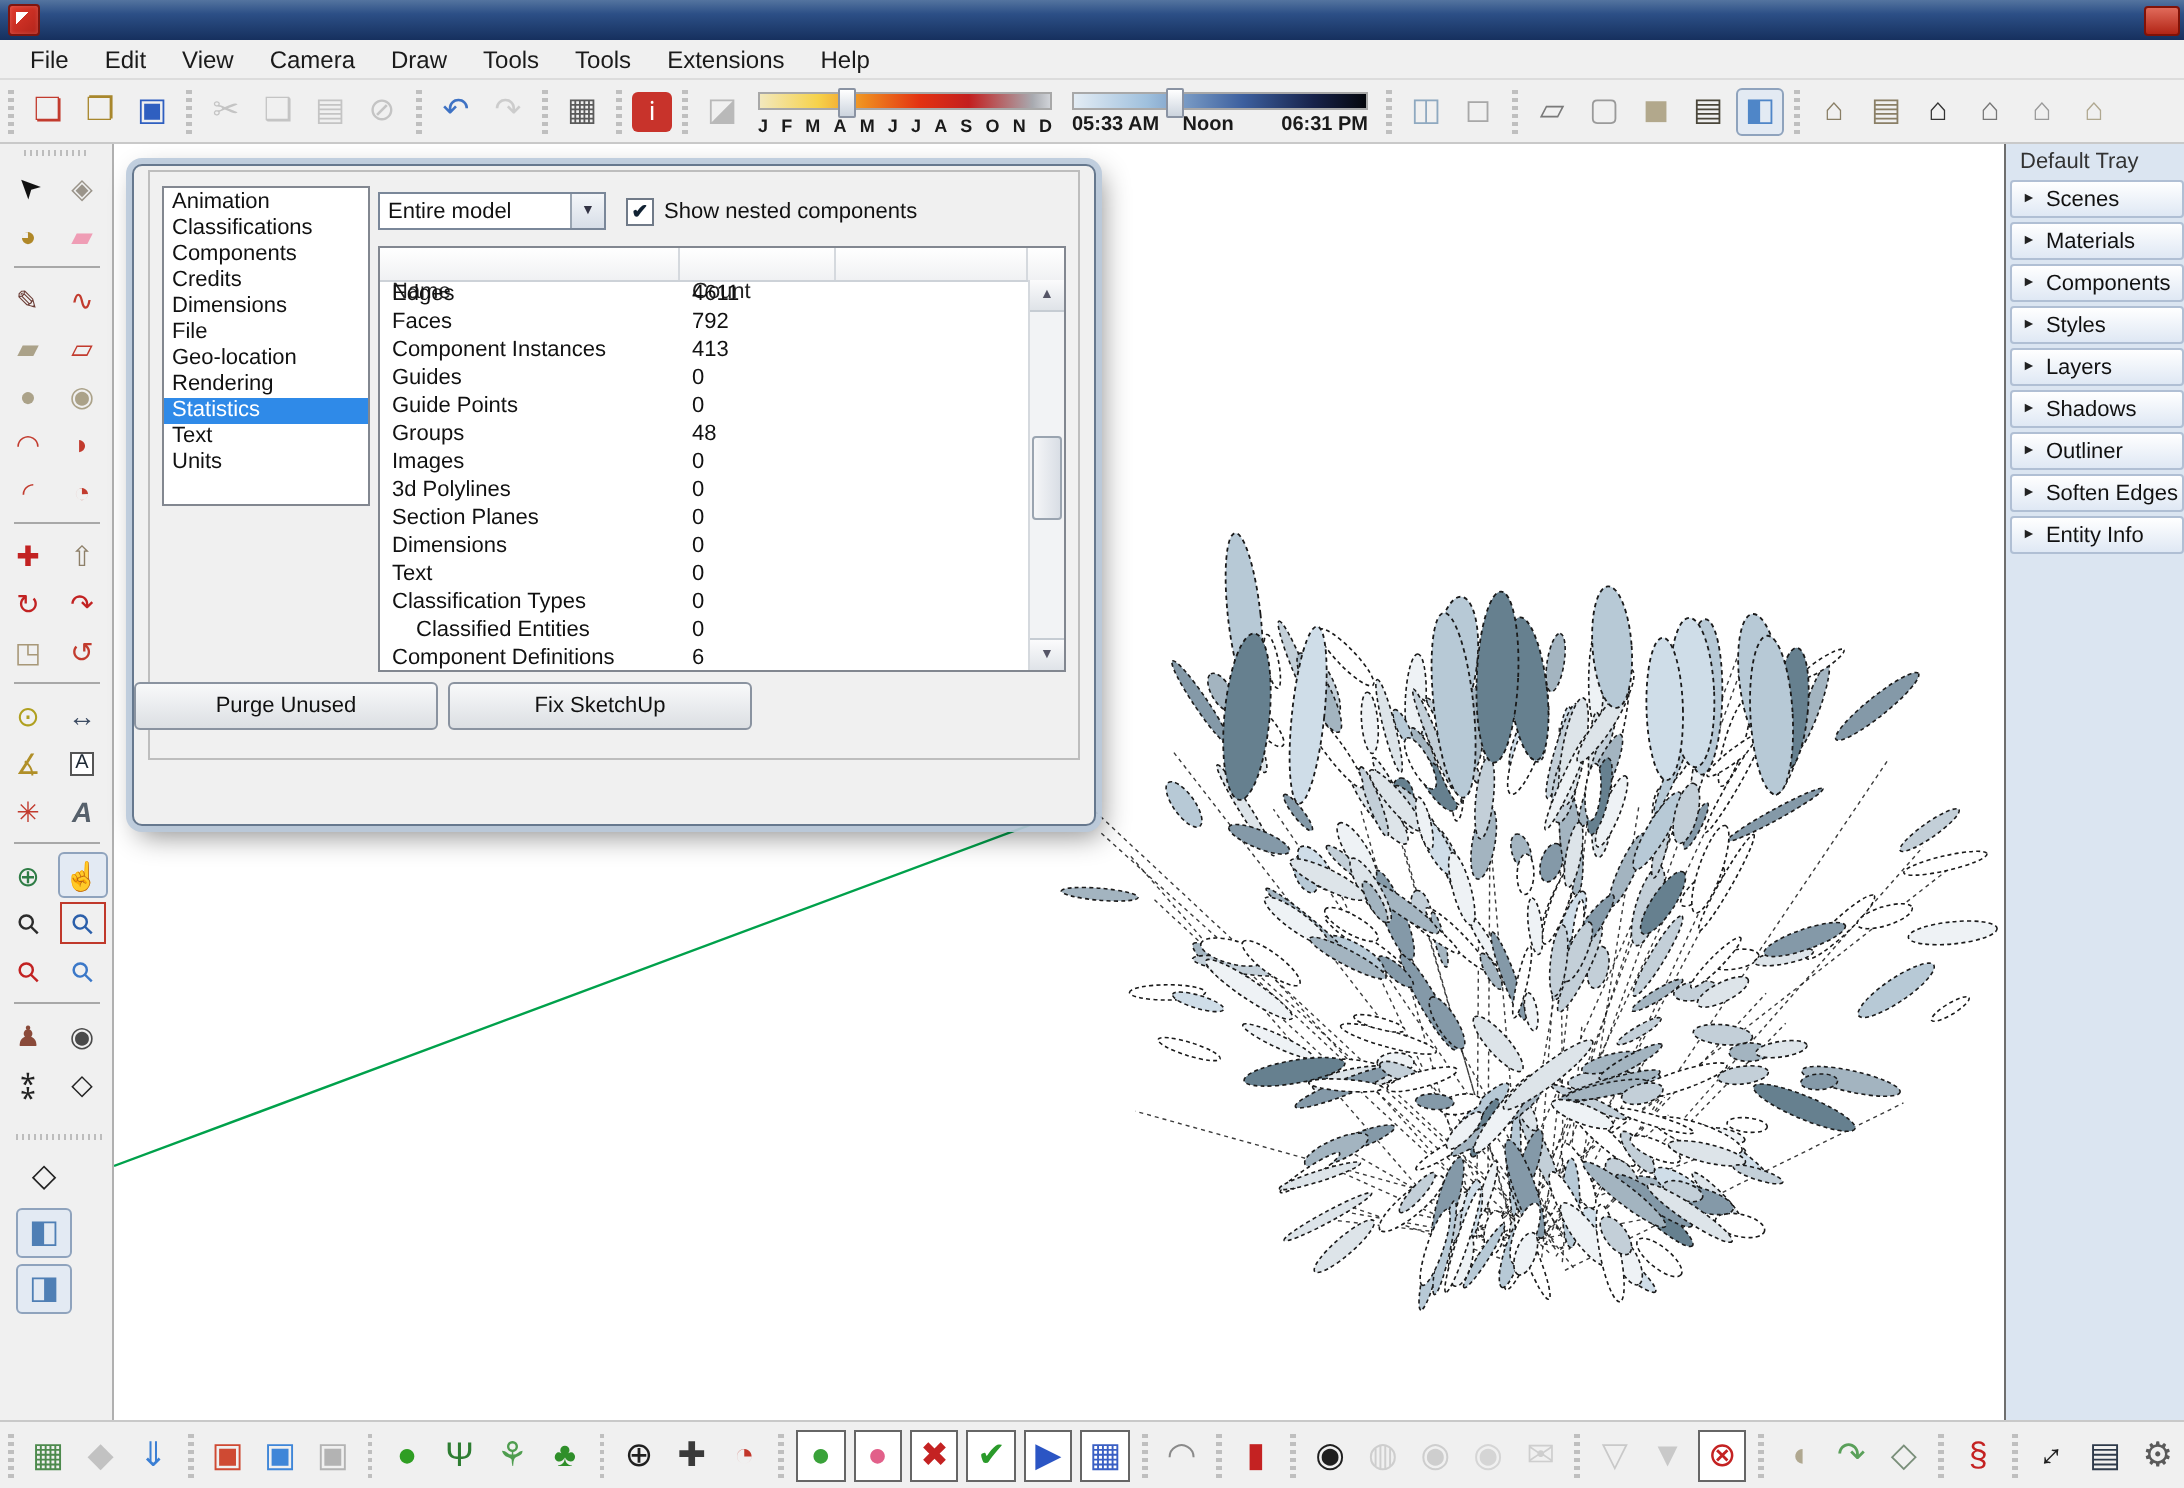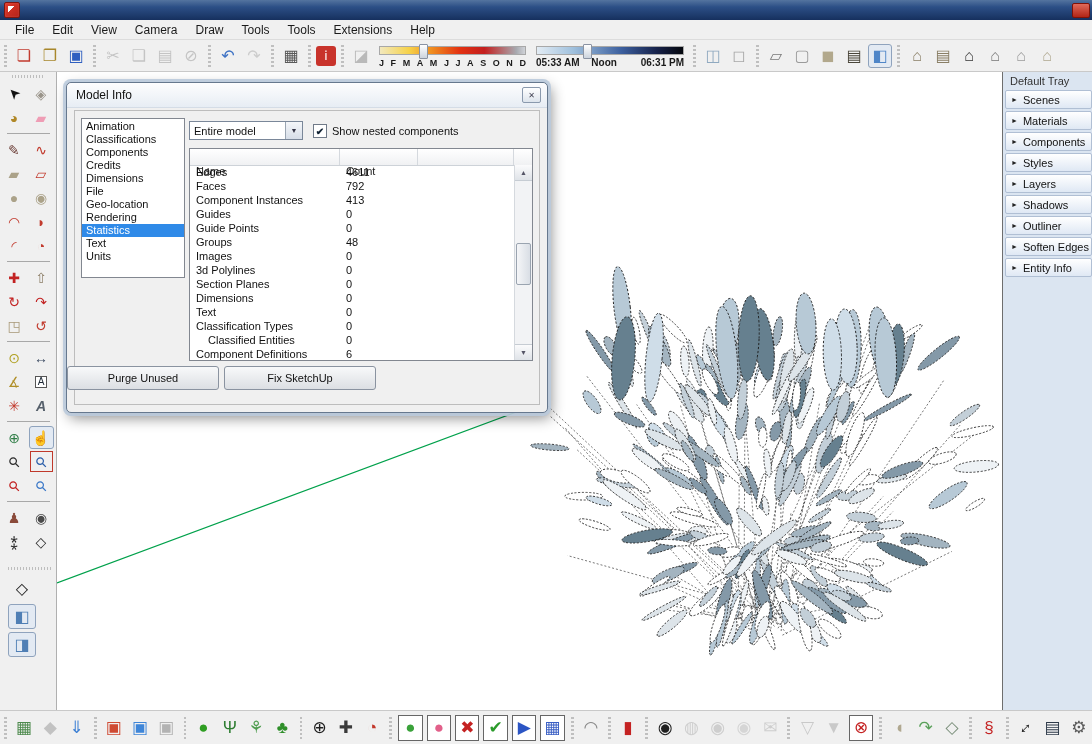--- a/index.html
+++ b/index.html
@@ -893,24 +893,20 @@
       </span>
       <span class="tbtn">
         <span class="glyph" style="color: rgb(46, 58, 74);">▤</span>
       </span>
       <span class="tbtn">
         <span class="glyph" style="color: rgb(90, 90, 90);">⚙</span>
       </span>
     </div>
 
   <div class="dialog">
-    <div class="dtitle">
-      <span class="t">Model Info</span>
-      <span class="dclose">✕</span>
-    </div>
     <div class="dbody">
       <div class="dframe"></div>
       <div class="catlist" id="catlist">
           <div class="cat">Animation</div>
           <div class="cat">Classifications</div>
           <div class="cat">Components</div>
           <div class="cat">Credits</div>
           <div class="cat">Dimensions</div>
           <div class="cat">File</div>
           <div class="cat">Geo-location</div>

